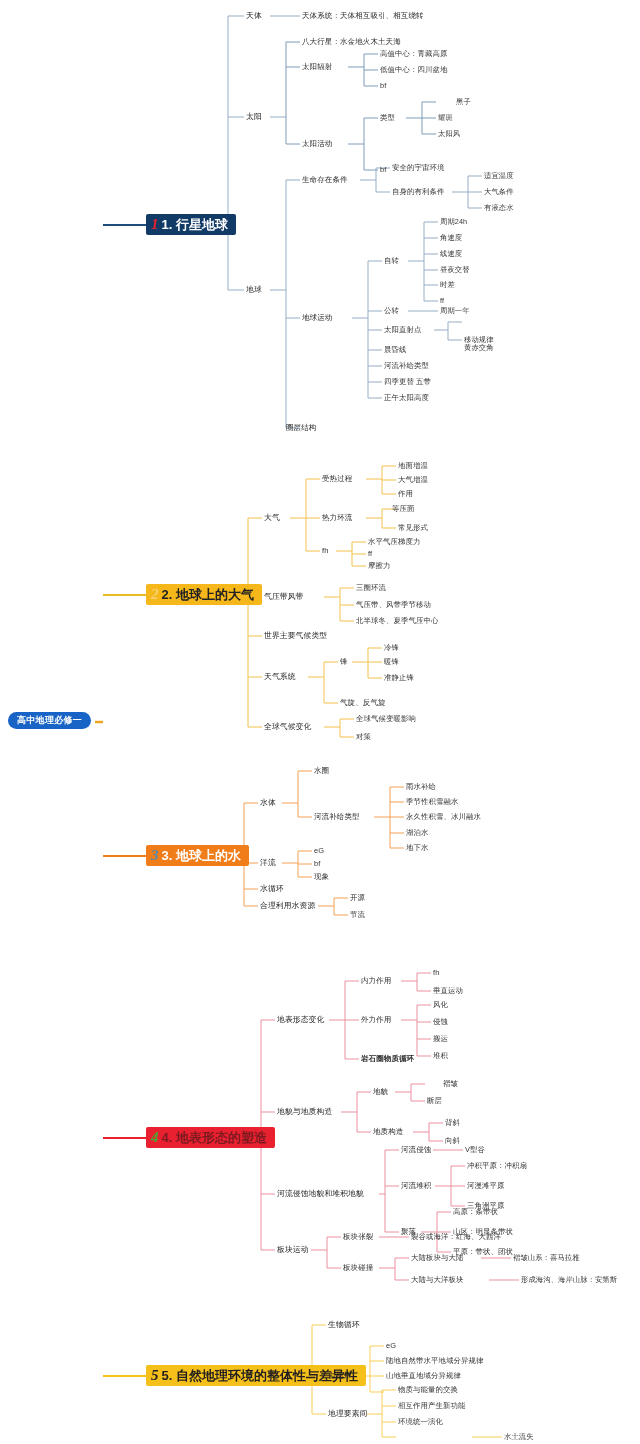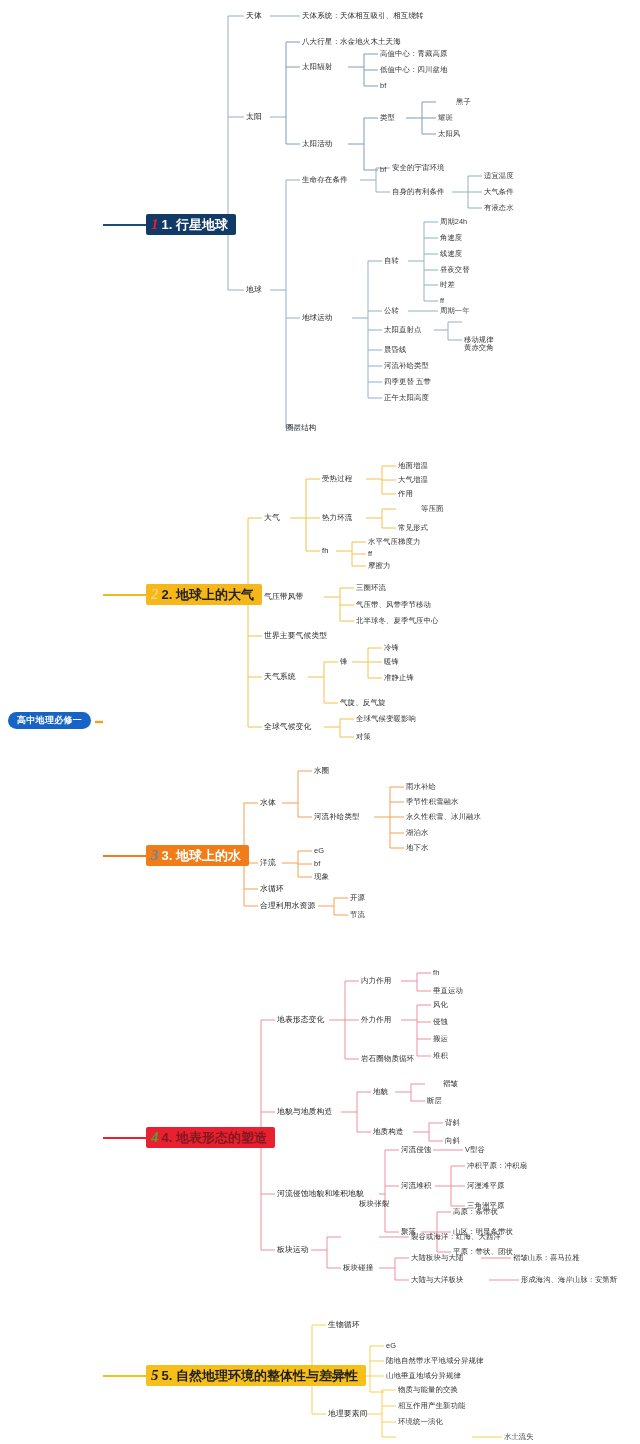--- a/index.html
+++ b/index.html
@@ -428,21 +428,21 @@
   <div class="tnode lvl4" style="left:384px;top:382px;">四季更替 五带</div>
   <div class="tnode lvl4" style="left:384px;top:398px;">正午太阳高度</div>
   <div class="tnode lvl3" style="left:286px;top:428px;">圈层结构</div>
 
   <div class="tnode lvl2" style="left:264px;top:518px;">大气</div>
   <div class="tnode lvl3" style="left:322px;top:479px;">受热过程</div>
   <div class="tnode lvl4" style="left:398px;top:466px;">地面增温</div>
   <div class="tnode lvl4" style="left:398px;top:480px;">大气增温</div>
   <div class="tnode lvl4" style="left:398px;top:494px;">作用</div>
   <div class="tnode lvl3" style="left:322px;top:518px;">热力环流</div>
-  <div class="tnode lvl4" style="left:421px;top:509px;">等压面</div>
+  <div class="tnode lvl4" style="left:392px;top:509px;">等压面</div>
   <div class="tnode lvl4" style="left:398px;top:528px;">常见形式</div>
   <div class="tnode lvl3" style="left:322px;top:551px;">fh</div>
   <div class="tnode lvl4" style="left:368px;top:542px;">水平气压梯度力</div>
   <div class="tnode lvl4" style="left:368px;top:554px;">ff</div>
   <div class="tnode lvl4" style="left:368px;top:566px;">摩擦力</div>
   <div class="tnode lvl2" style="left:264px;top:597px;">气压带风带</div>
   <div class="tnode lvl4" style="left:356px;top:588px;">三圈环流</div>
   <div class="tnode lvl4" style="left:356px;top:605px;">气压带、风带季节移动</div>
   <div class="tnode lvl4" style="left:356px;top:621px;">北半球冬、夏季气压中心</div>
   <div class="tnode lvl2" style="left:264px;top:636px;">世界主要气候类型</div>
@@ -475,41 +475,41 @@
 
   <div class="tnode lvl2" style="left:277px;top:1020px;">地表形态变化</div>
   <div class="tnode lvl3" style="left:361px;top:981px;">内力作用</div>
   <div class="tnode lvl4" style="left:433px;top:973px;">fh</div>
   <div class="tnode lvl4" style="left:433px;top:991px;">垂直运动</div>
   <div class="tnode lvl3" style="left:361px;top:1020px;">外力作用</div>
   <div class="tnode lvl4" style="left:433px;top:1005px;">风化</div>
   <div class="tnode lvl4" style="left:433px;top:1022px;">侵蚀</div>
   <div class="tnode lvl4" style="left:433px;top:1039px;">搬运</div>
   <div class="tnode lvl4" style="left:433px;top:1056px;">堆积</div>
-  <div class="tnode lvl3" style="left:361px;top:1059px;">岩石圈物质循环</div>
+  <div class="tnode lvl3" style="left:361px;top:1059px;font-weight:bold;">岩石圈物质循环</div>
   <div class="tnode lvl2" style="left:277px;top:1112px;">地貌与地质构造</div>
   <div class="tnode lvl3" style="left:373px;top:1092px;">地貌</div>
   <div class="tnode lvl4" style="left:427px;top:1084px;margin-left:16px;">褶皱</div>
   <div class="tnode lvl4" style="left:427px;top:1101px;">断层</div>
   <div class="tnode lvl3" style="left:373px;top:1132px;">地质构造</div>
   <div class="tnode lvl4" style="left:445px;top:1123px;">背斜</div>
   <div class="tnode lvl4" style="left:445px;top:1141px;">向斜</div>
   <div class="tnode lvl2" style="left:277px;top:1194px;">河流侵蚀地貌和堆积地貌</div>
   <div class="tnode lvl3" style="left:401px;top:1150px;">河流侵蚀</div>
   <div class="tnode lvl4" style="left:465px;top:1150px;">V型谷</div>
   <div class="tnode lvl3" style="left:401px;top:1186px;">河流堆积</div>
   <div class="tnode lvl4" style="left:467px;top:1166px;">冲积平原：冲积扇</div>
   <div class="tnode lvl4" style="left:467px;top:1186px;">河漫滩平原</div>
   <div class="tnode lvl4" style="left:467px;top:1206px;">三角洲平原</div>
   <div class="tnode lvl3" style="left:401px;top:1232px;">聚落</div>
   <div class="tnode lvl4" style="left:453px;top:1212px;">高原：条带状</div>
   <div class="tnode lvl4" style="left:453px;top:1232px;">山区：明显条带状</div>
   <div class="tnode lvl4" style="left:453px;top:1252px;">平原：带状、团状</div>
   <div class="tnode lvl2" style="left:277px;top:1250px;">板块运动</div>
-  <div class="tnode lvl3" style="left:343px;top:1204px;margin-left:16px;">板块张裂</div>
+  <div class="tnode lvl3" style="left:343px;top:1237px;">板块张裂</div>
   <div class="tnode lvl4" style="left:411px;top:1237px;">裂谷或海洋：红海、大西洋</div>
   <div class="tnode lvl3" style="left:343px;top:1268px;">板块碰撞</div>
   <div class="tnode lvl4" style="left:411px;top:1258px;">大陆板块与大陆</div>
   <div class="tnode lvl5" style="left:513px;top:1258px;">褶皱山系：喜马拉雅</div>
   <div class="tnode lvl4" style="left:411px;top:1280px;">大陆与大洋板块</div>
   <div class="tnode lvl5" style="left:521px;top:1280px;">形成海沟、海岸山脉：安第斯</div>
 
   <div class="tnode lvl2" style="left:328px;top:1325px;">生物循环</div>
   <div class="tnode lvl2" style="left:328px;top:1376px;">自然带</div>
   <div class="tnode lvl4" style="left:386px;top:1346px;">eG</div>

